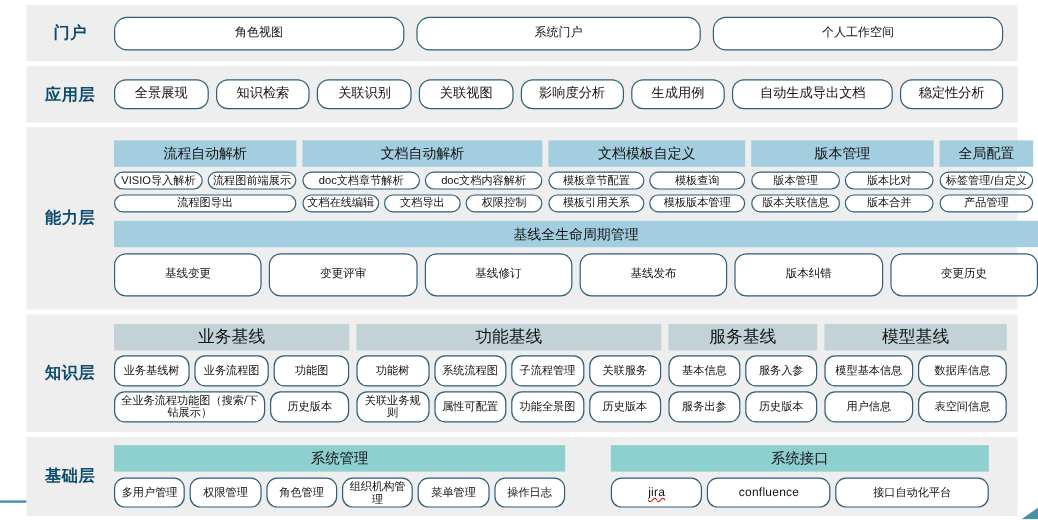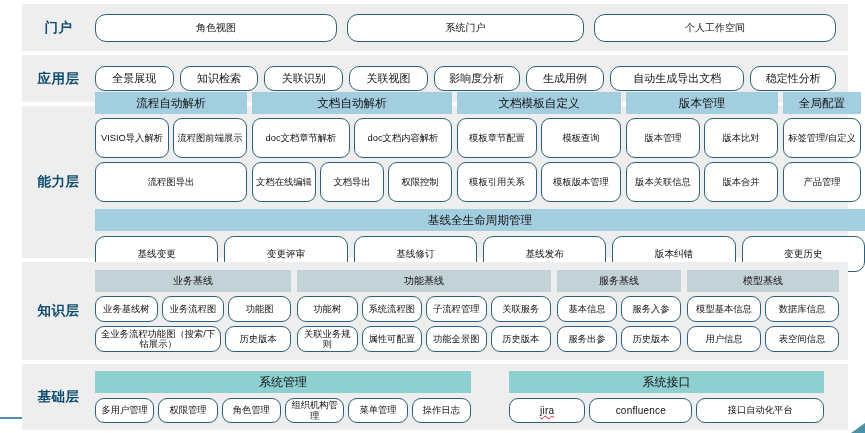--- a/index.html
+++ b/index.html
@@ -120,28 +120,28 @@
     display: flex;
     align-items: center;
     justify-content: center;
     font-size: 11.6px;
     font-weight: normal;
     color: #111111;
     background: #a3cee0;
     box-sizing: border-box;
   }
   .grp-head.teal { background: #8ecfd0; font-size: 12px; }
-  .grp-head.grey { background: #c3d2d7; font-size: 10px; }
+  .grp-head.grey { background: #c3d2d7; font-size: 14px; }
 
   .cell-row {
     display: flex;
     gap: 4px;
   }
   .cell-row .pill {
-    height: 40px;
+    height: 15px;
     flex: 1 1 0;
     min-width: 0;
   }
 
   
   .lifecycle {
     margin-top: 7px;
   }
   .lifecycle .grp-head { background: #a3cee0; }
   .life-row {

